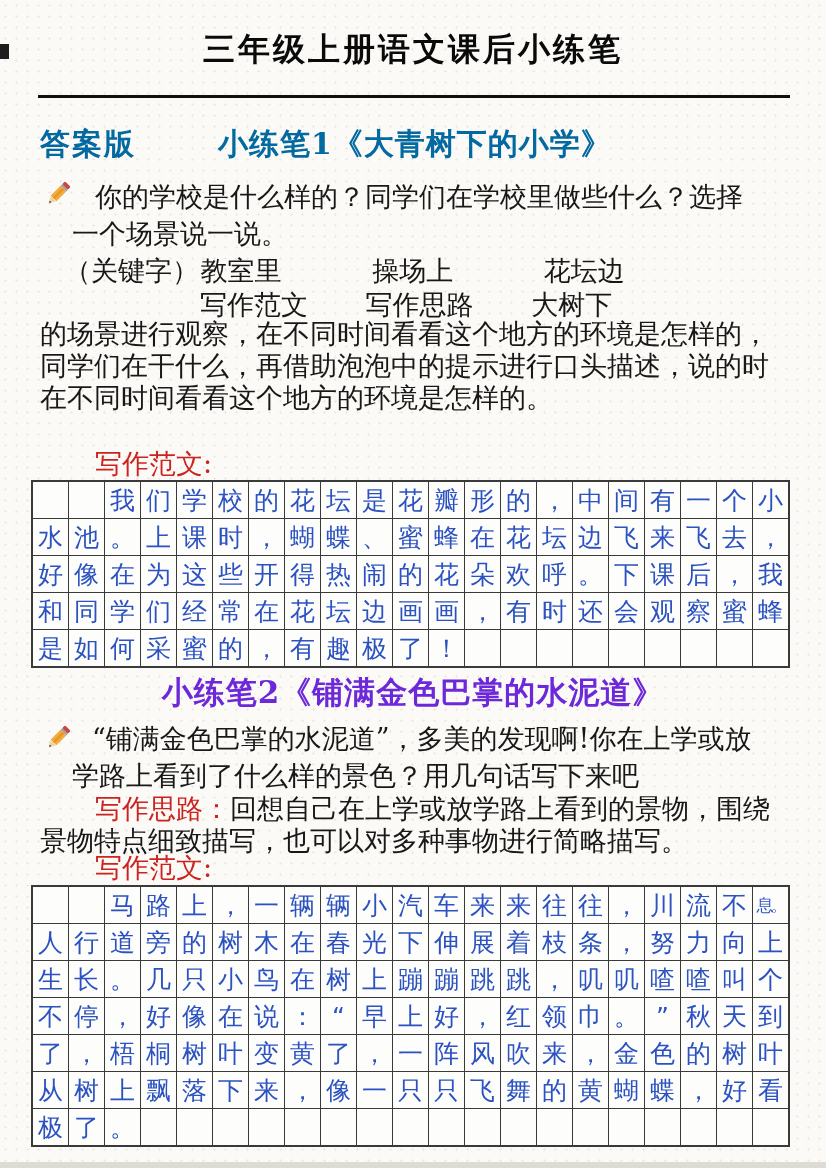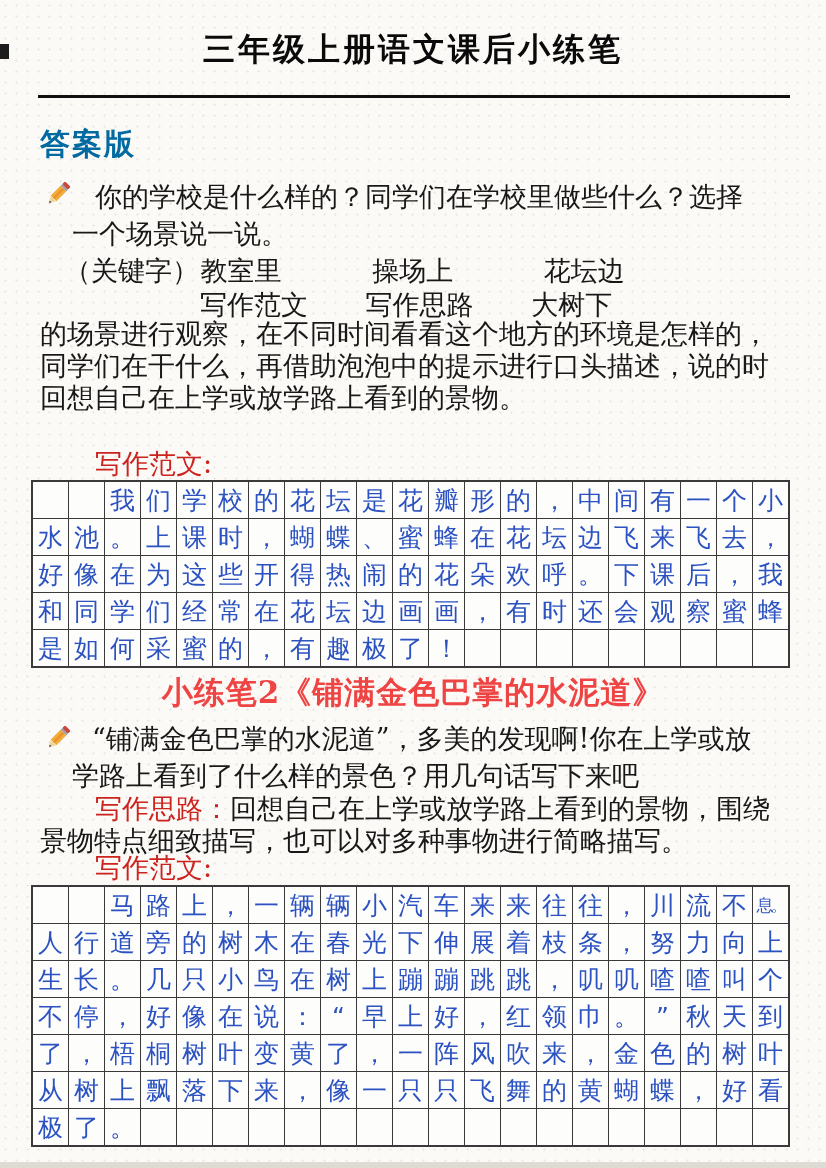--- a/index.html
+++ b/index.html
@@ -19,21 +19,21 @@
     font-size:32px;font-weight:900;letter-spacing:3px;
     font-family:"DejaVu Sans","Liberation Sans",sans-serif;color:#0a0a0a;
   }
   .title-rule{position:absolute;top:95px;left:38px;width:752px;border-top:3px solid #101010;}
   .head-row{position:absolute;top:124px;left:40px;display:flex;align-items:baseline;
     font-weight:bold;font-size:30px;color:#0369a1;}
   .answer-label{margin-right:82px;letter-spacing:2px;}
   .sec-heading{letter-spacing:1px;}
   .sec2-heading{
     position:absolute;top:672px;left:0;width:826px;text-align:center;
-    font-weight:bold;font-size:31px;letter-spacing:1px;color:#ef4444;
+    font-weight:bold;font-size:31px;letter-spacing:1px;color:#6d28d9;
   }
   .pencil{position:absolute;width:32px;height:32px;}
   .pencil-1{left:42px;top:178px;}
   .pencil-2{left:42px;top:722px;}
   .txt{position:absolute;font-size:27px;line-height:33px;white-space:nowrap;color:#181818;}
   .p1l1{top:180px;left:95px;}
   .p1l2{top:217px;left:72px;}
   .kw1{top:254px;left:64px;}
   .kw2{top:288px;left:200px;}
   .kw-label{display:inline-block;width:128px;}
@@ -71,20 +71,21 @@
 
 <div class="page">
 
   <div class="scan-mark"></div>
 
   <div class="doc-title">三年级上册语文课后小练笔</div>
   <div class="title-rule"></div>
 
   <div class="head-row">
     <span class="answer-label">答案版</span>
+    <span class="sec-heading">小练笔1《大青树下的小学》</span>
   </div>
 
   <svg class="pencil pencil-1" viewBox="0 0 24 24">
     <g transform="rotate(45 12 12)">
       <rect x="9" y="1.5" width="6" height="3.2" rx="1" fill="#c64a42"></rect>
       <rect x="9" y="4.7" width="6" height="1.6" fill="#9aa0a8"></rect>
       <rect x="9" y="6.3" width="6" height="10.4" fill="#f3ab3c"></rect>
       <rect x="11" y="6.3" width="2" height="10.4" fill="#e8952a"></rect>
       <polygon points="9,16.7 15,16.7 12,21.6" fill="#f0d6a0"></polygon>
       <polygon points="11.1,19.8 12.9,19.8 12,21.6" fill="#44403c"></polygon>
@@ -102,21 +103,21 @@
   </div>
   <div class="txt kw2">
     <span class="kw-item2">写作范文</span>
     <span class="kw-item2">写作思路</span>
     <span class="kw-item2">大树下</span>
   </div>
 
   <div class="idea-block idea1">
     <div class="idea-line">的场景进行观察，在不同时间看看这个地方的环境是怎样的，</div>
     <div class="idea-line">同学们在干什么，再借助泡泡中的提示进行口头描述，说的时</div>
-    <div class="idea-line">回想自己在上学或放学路上看到的景物。</div>
+    <div class="idea-line">在不同时间看看这个地方的环境是怎样的。</div>
   </div>
 
   <div class="txt red sample1">写作范文:</div>
 
   <div class="grid grid-1">
       <div class="grid-row">
         <div class="grid-cell"></div>
         <div class="grid-cell"></div>
         <div class="grid-cell">我</div>
         <div class="grid-cell">们</div>

